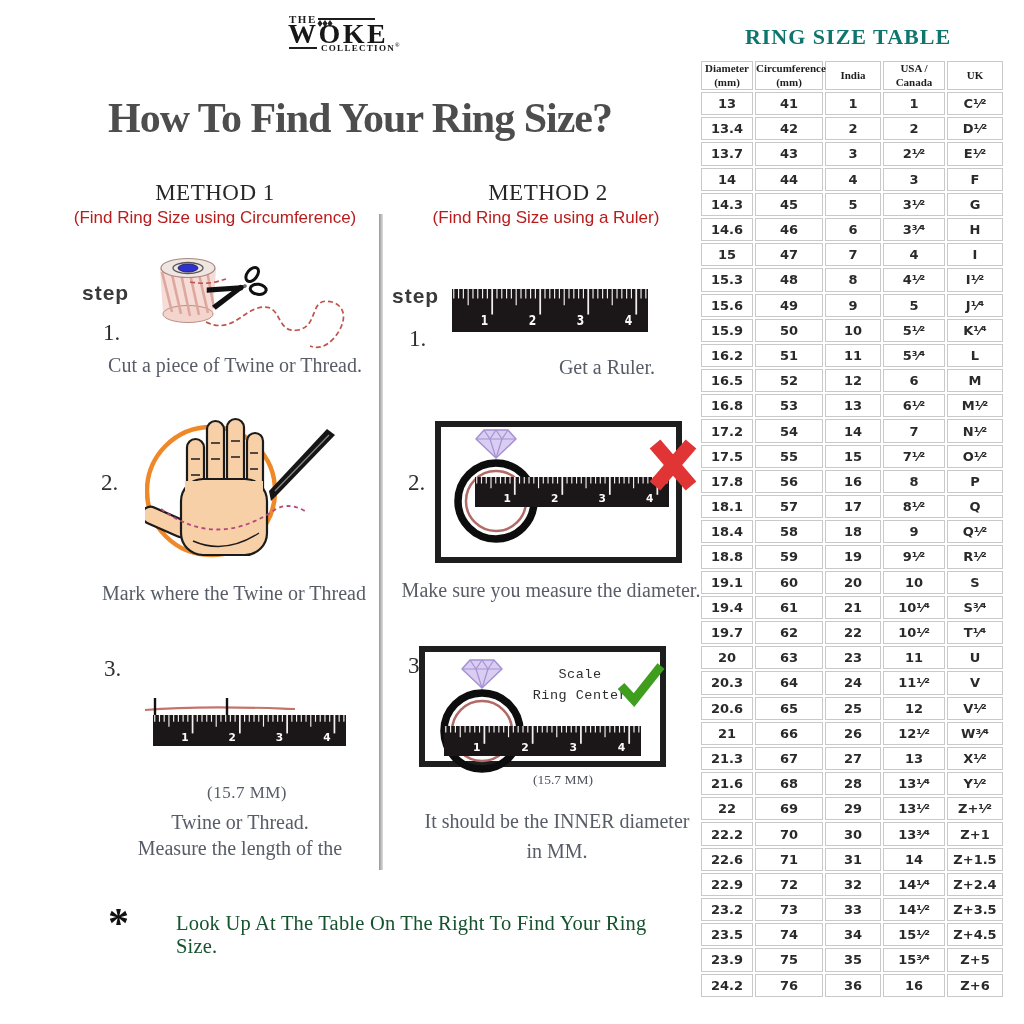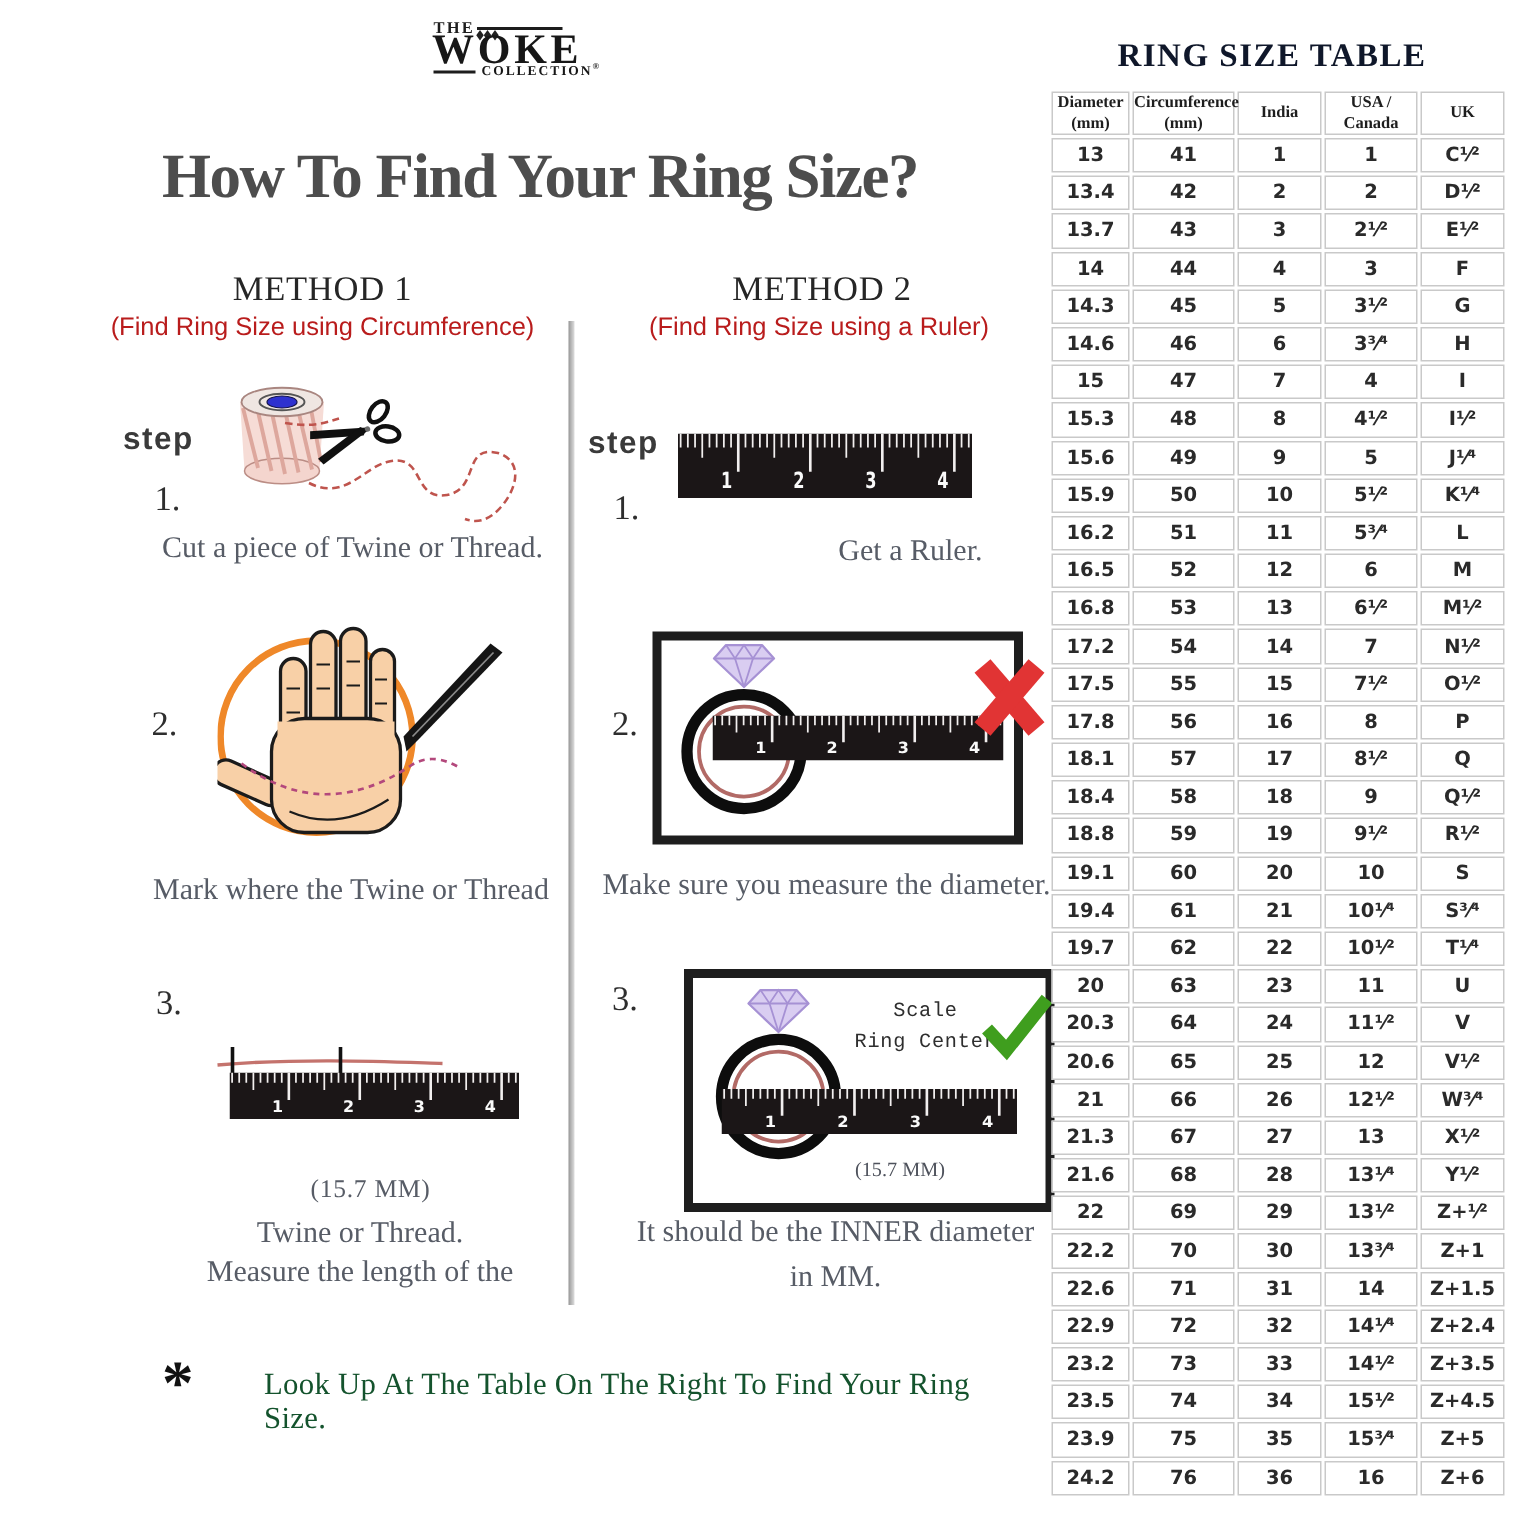--- a/index.html
+++ b/index.html
@@ -52,42 +52,42 @@
   #hand-svg { left:145px; top:413px; width:200px; height:154px; }
   #m1-thread-svg { left:143px; top:695px; width:205px; height:23px; }
   .ruler { display:block; }
   #m1-ruler { left:153px; top:715px; width:193px; height:31px; }
   #m2-ruler1 { left:452px; top:289px; width:196px; height:43px; }
   .ruler-bg { fill:#1b1617; }
   .rn { font-family:"DejaVu Sans", sans-serif; font-size:11px; font-weight:bold; fill:#fafafa; text-anchor:end; }
 
   .frame { border:6px solid #1e1e1e; background:#fff; }
   #frame2 { left:435px; top:421px; width:247px; height:142px; }
-  #frame3 { left:456px; top:646px; width:247px; height:162px; }
+  #frame3 { left:419px; top:646px; width:247px; height:121px; }
   .frame .ring-svg { position:absolute; }
   #frame2 .ring-svg { left:7px; top:-1px; }
   #frame3 .ring-svg { left:9px; top:4px; }
   #frame2-ruler { position:absolute; left:34px; top:50px; width:194px; height:30px; }
   #frame3-ruler { position:absolute; left:19px; top:74px; width:197px; height:30px; }
   #x-icon { left:648px; top:437px; }
   #check-icon { position:absolute; left:190px; top:8px; }
   #scale-label { position:absolute; left:90px; top:12px; width:130px; text-align:center;
                  font-family:"Liberation Mono", monospace; font-size:13.5px; line-height:21px;
                  color:#2e2e2e; letter-spacing:0.5px; }
   #frame3-measure { position:absolute; left:58px; top:120px; width:160px; text-align:center;
                     font-size:13.5px; color:#4e525c; }
 
   
   .footnote { left:108px; top:906px; width:580px; display:flex; align-items:flex-start; }
   .footnote-marker { font-size:42px; font-weight:bold; color:#111; line-height:34px; }
   .footnote-text { font-size:20.5px; color:#14532d; margin-left:47px; margin-top:6px; letter-spacing:0.2px; }
 
   
   .table-panel { left:699px; top:24px; width:298px; }
-  .table-title { text-align:center; font-size:22px; font-weight:bold; letter-spacing:1px; color:#0f172a; }
+  .table-title { text-align:center; font-size:22px; font-weight:bold; letter-spacing:1px; color:#0f766e; }
   table.rst { margin-top:9px; width:298px; border-collapse:separate; border-spacing:2px; table-layout:fixed; }
   .rst th { font-family:"Liberation Serif", serif; font-weight:bold; font-size:11px; line-height:1.2;
             color:#1e1e1e; white-space:pre-line; height:29px; }
   .rst td { font-family:"DejaVu Sans", sans-serif; font-weight:bold; font-size:13px; color:#2a2a2a;
             height:23.2px; }
   .rst th, .rst td { border:1px solid #c9c9c9; text-align:center; vertical-align:middle; background:#fff; padding:0; }
   .rst col:nth-child(1){width:52px;} .rst col:nth-child(2){width:68px;} .rst col:nth-child(3){width:56px;}
   .rst col:nth-child(4){width:62px;} .rst col:nth-child(5){width:56px;}
 </style>
 </head>

